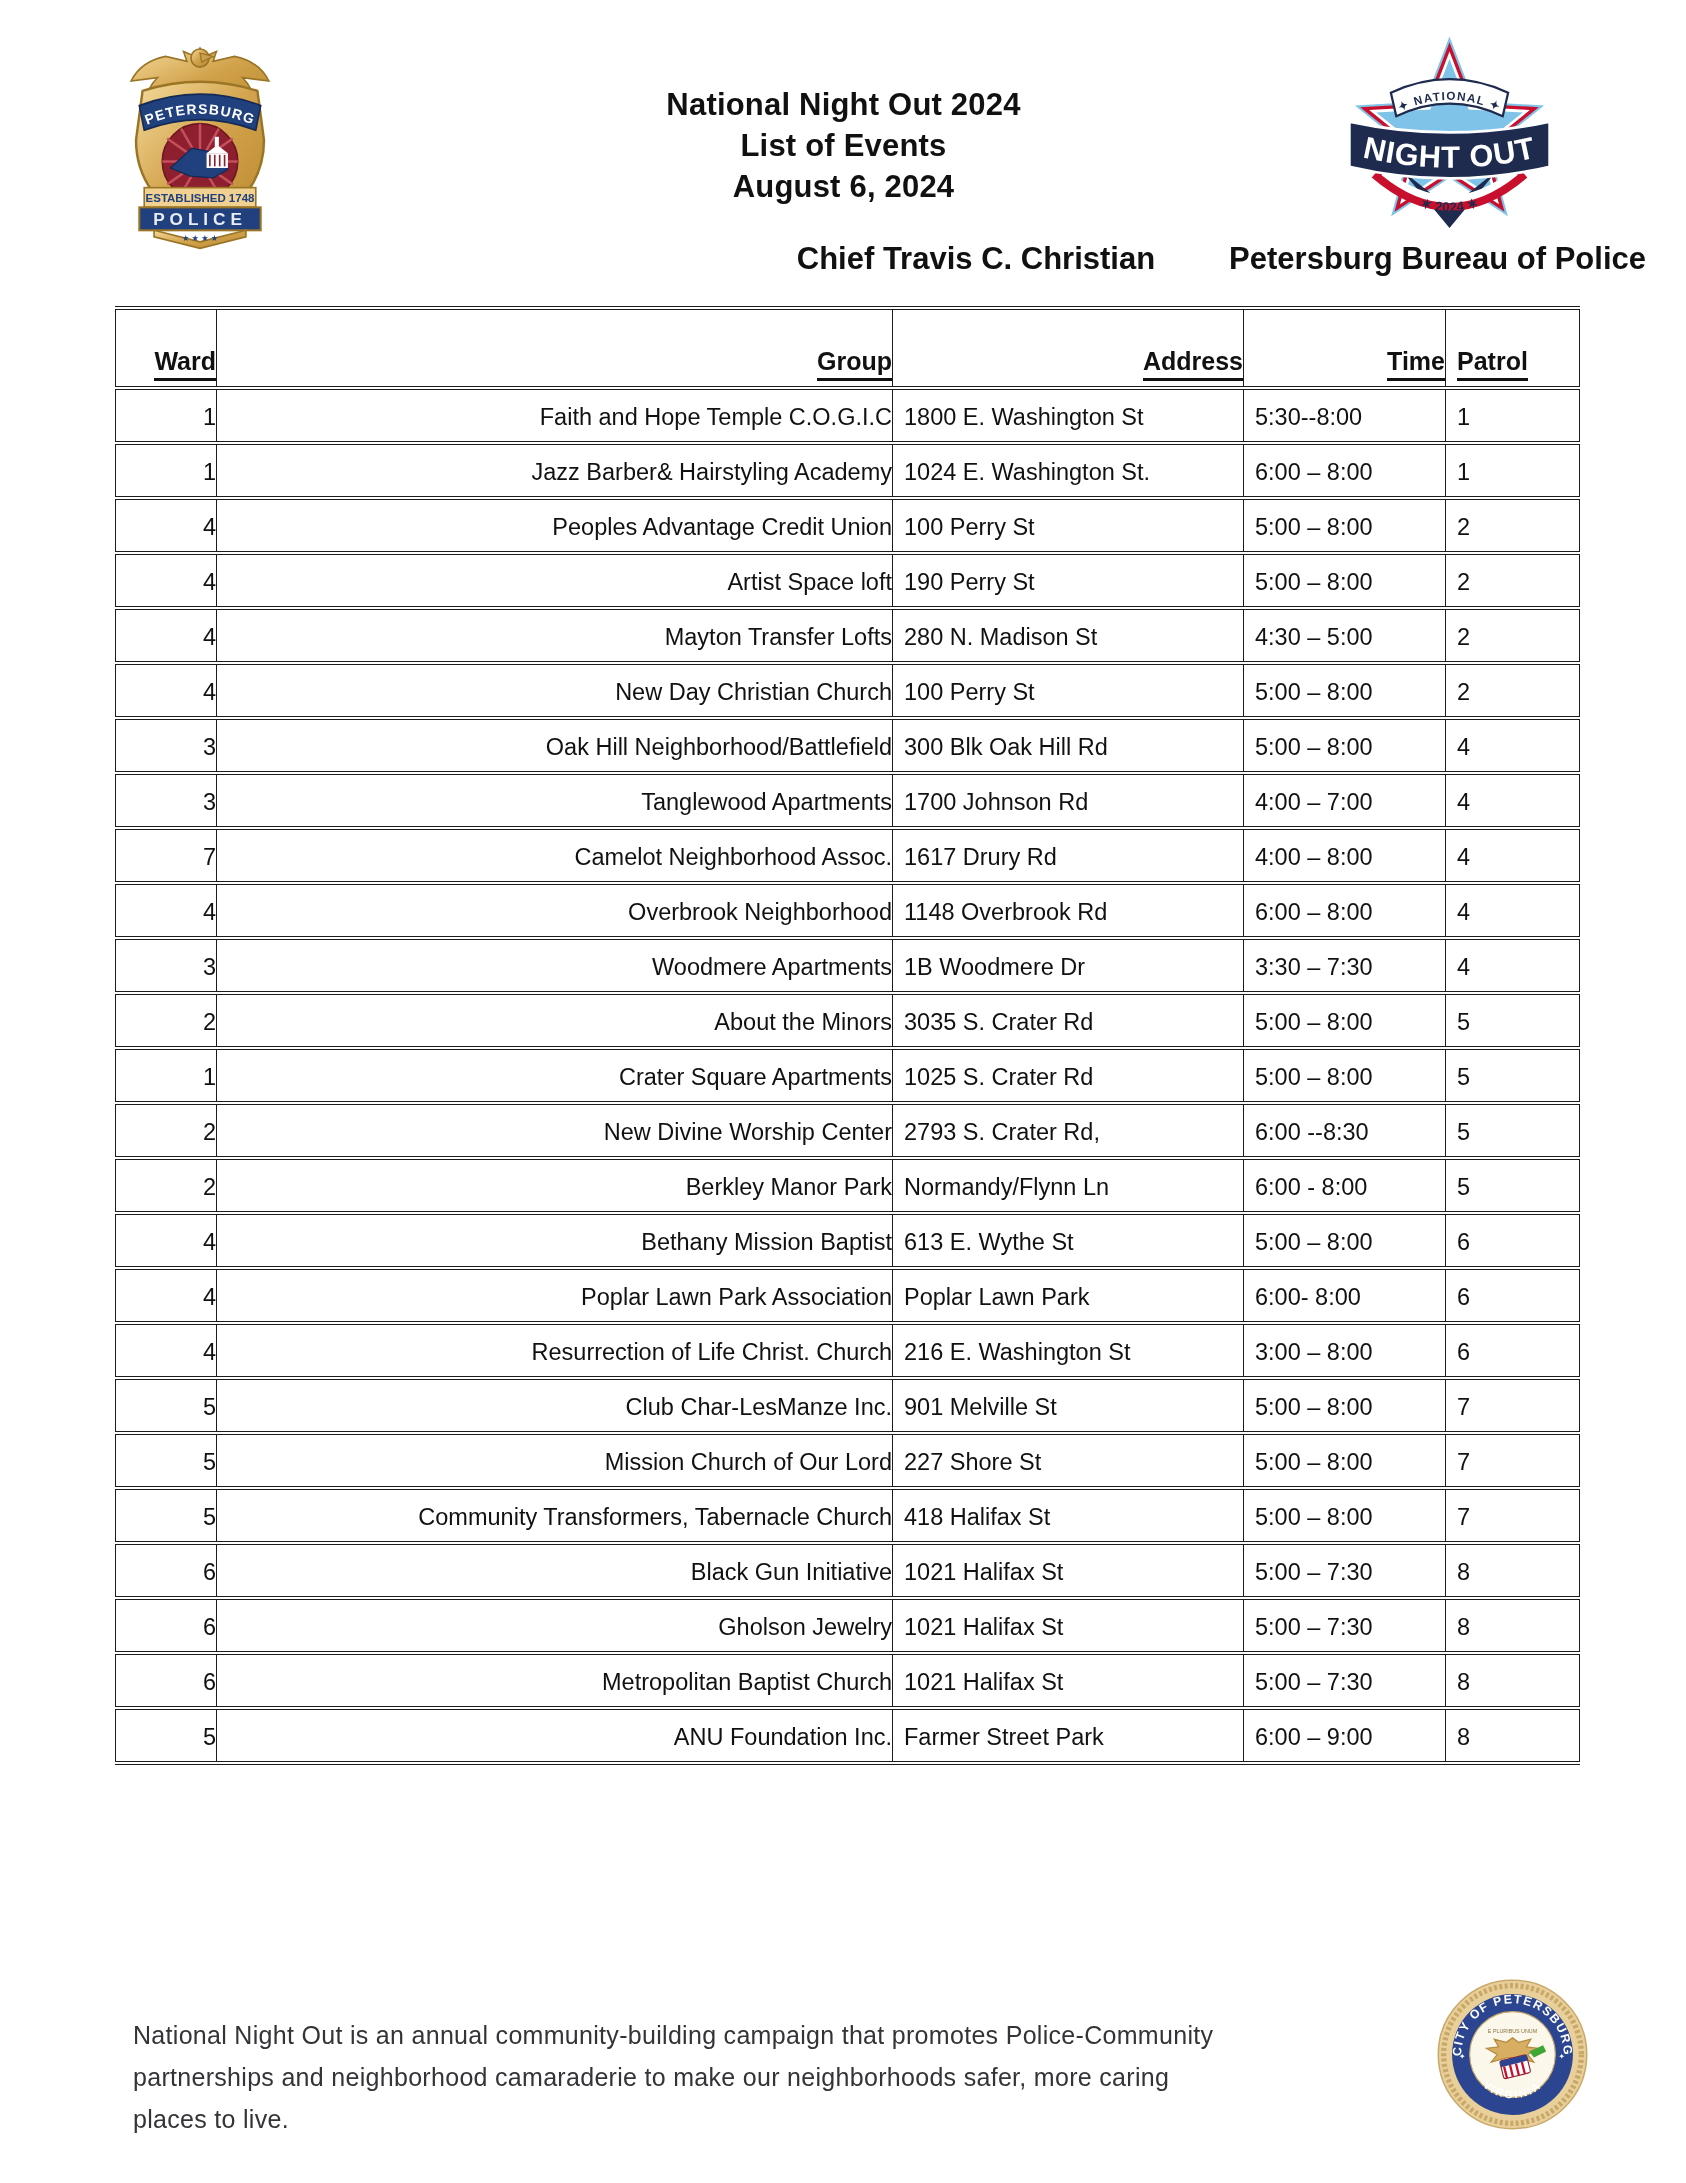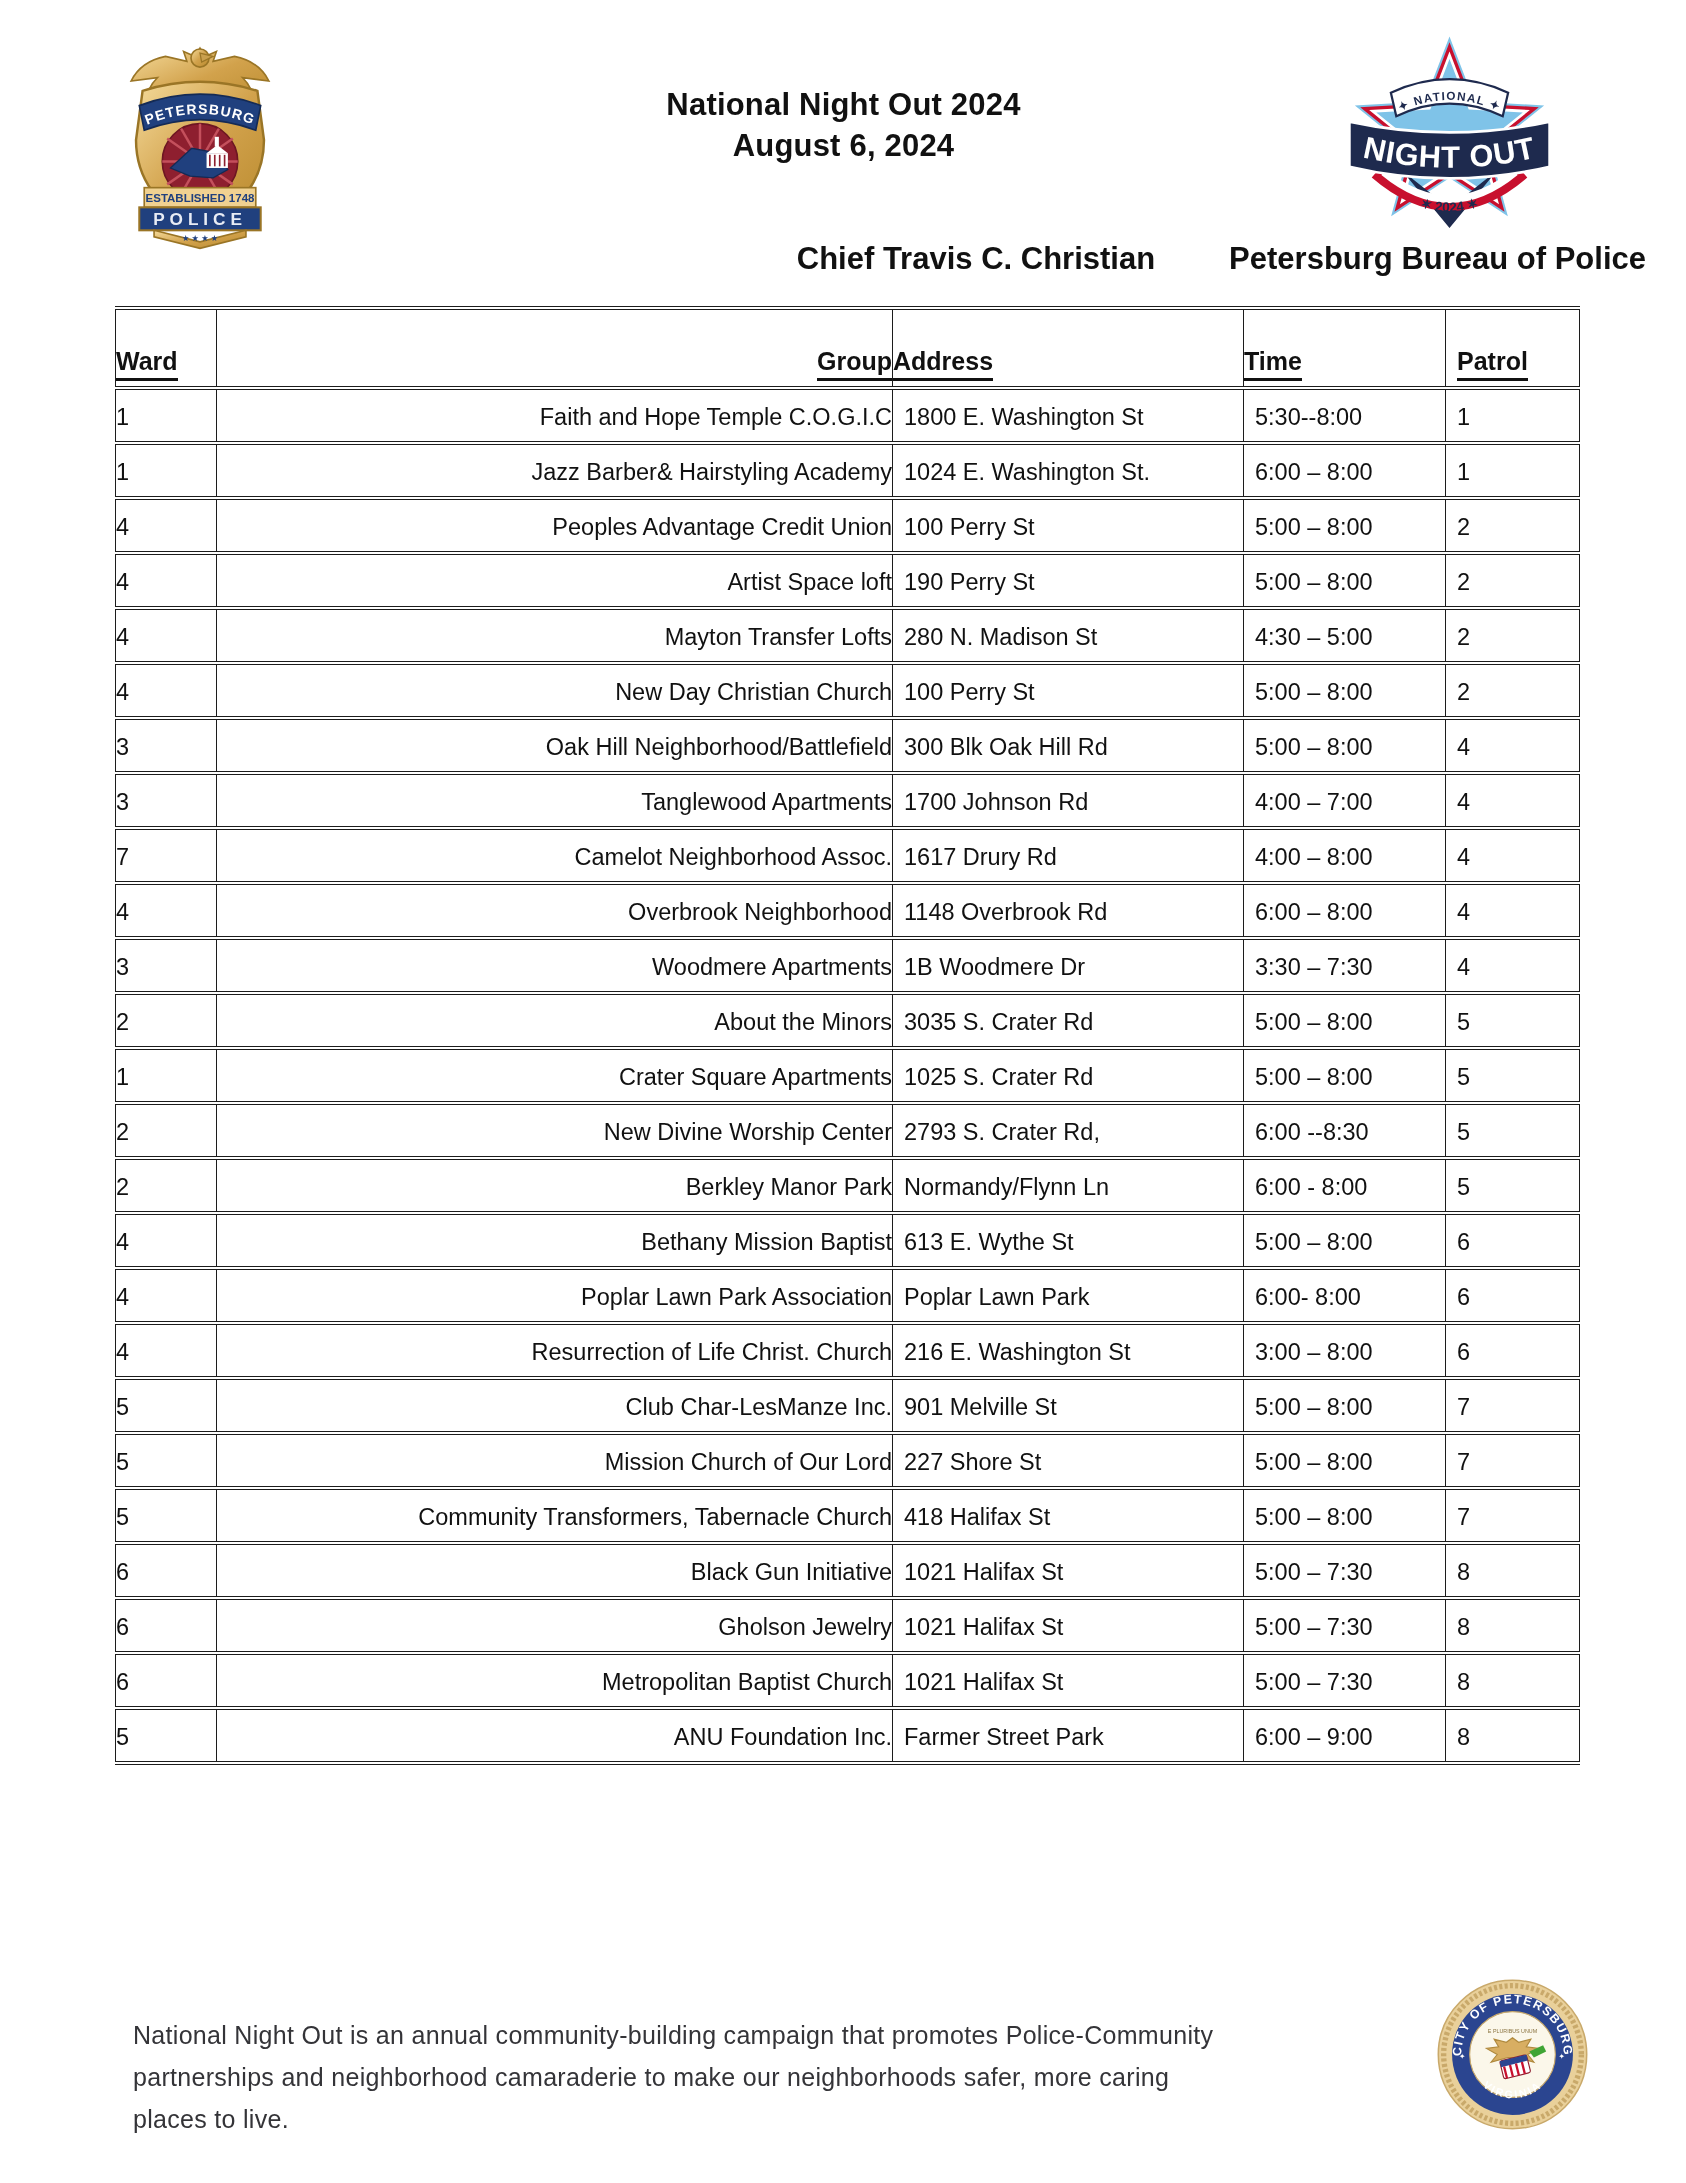--- a/index.html
+++ b/index.html
@@ -23,21 +23,21 @@
   table.events col.c-time{width:202px;}
   table.events col.c-patrol{width:134px;}
   table.events th,table.events td{
       border-left:1.7px solid #1c1c1c;border-right:1.7px solid #1c1c1c;
       border-top:4.2px double #1c1c1c;border-bottom:4.2px double #1c1c1c;
       vertical-align:bottom;padding:0 0 10px 0;overflow:hidden;white-space:nowrap;}
   table.events thead tr{height:80px;}
   table.events tbody tr{height:55px;}
   th{font-weight:bold;font-size:25px;}
   .th-inner{border-bottom:3.4px solid #111;padding-bottom:2.5px;}
-  .al-c{text-align:left;}
+  .al-c{text-align:right;}
   .al-l{text-align:left;}
   .pad-l{padding-left:13.4px !important;text-align:right;}
   .pad-l-sm{padding-left:11px !important;}
 
   
   .footer-text{position:absolute;left:133px;top:2014px;width:1260px;
                font-size:25px;line-height:42px;color:#343438;letter-spacing:0.3px;}
   .seal{position:absolute;left:1436px;top:1978px;width:153px;height:153px;}
 
   svg text{font-family:"Liberation Sans",sans-serif;}
@@ -104,20 +104,21 @@
     <rect x="26" y="204" width="148" height="28" fill="#20407E" stroke="#9a7526" stroke-width="2.5"></rect>
     <text x="100" y="226" text-anchor="middle" font-size="21" font-weight="bold" fill="#E8ECF5" letter-spacing="6">POLICE</text>
 
     <path d="M44 232 L100 246 L156 232 L156 240 L100 254 L44 240 Z" fill="url(#goldG)" stroke="#9a7526" stroke-width="2"></path>
     <text x="100" y="245" text-anchor="middle" font-size="10" fill="#20407E">★ ★ ★ ★</text>
   </svg>
 </div>
 
 <div class="title-block">
   <div>National Night Out 2024</div>
+  <div>List of Events</div>
   <div>August 6, 2024</div>
 </div>
 
 <div class="nno-logo">
   <svg viewBox="0 0 230 235" width="225" height="212">
 
     <polygon points="115,1.8 142.6,73.8 219.9,78.1 159.5,126.8 179.7,201 115,158.6 50.3,201 70.5,126.8 10.1,78.1 87.4,73.8" fill="#7FC3E8"></polygon>
     <polygon points="115,8 141,76 214,80 157,126 176,196 115,156 54,196 73,126 16,80 89,76" fill="#C8102E"></polygon>
     <polygon points="115,18.4 138.4,79.6 204.1,83.2 152.8,124.6 169.9,187.6 115,151.6 60.1,187.6 77.2,124.6 25.9,83.2 91.6,79.6" fill="#fff"></polygon>
     <polygon points="115,26.7 136.3,82.5 196.2,85.8 149.4,123.5 165,180.9 115,148.1 65,180.9 80.6,123.5 33.8,85.8 93.7,82.5" fill="#7FC3E8"></polygon>

